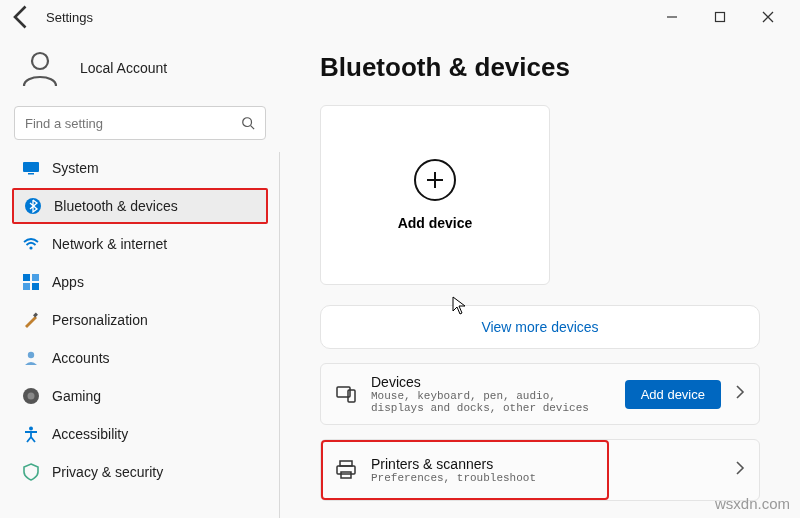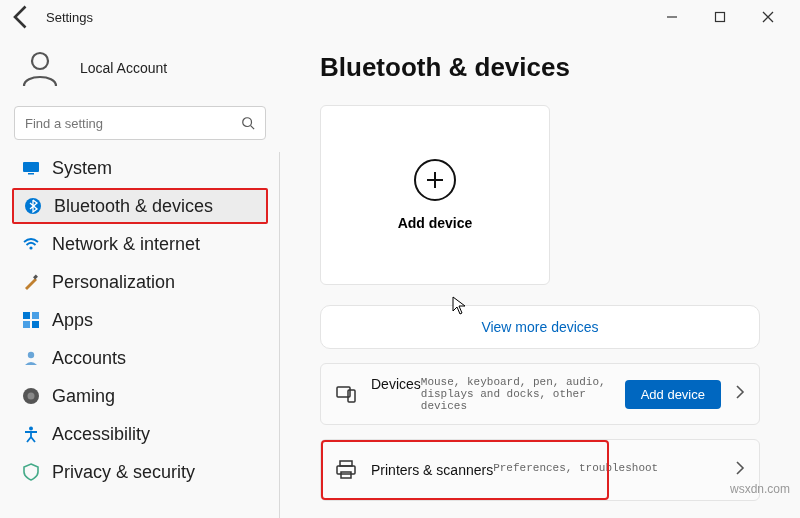--- a/index.html
+++ b/index.html
@@ -1,17 +1,17 @@
 <!DOCTYPE html>
 <html><head>
 <meta charset="utf-8">
 <style>
   * { box-sizing: border-box; margin: 0; padding: 0; font-family: "Segoe UI", Arial, sans-serif; }
   body { background: #f9f9f9; width: 800px; height: 518px; overflow: hidden; position: relative; }
-  .watermark { position: absolute; bottom: 22px; right: 10px; font-size: 12px; color: #999; z-index: 200; }
+  .watermark { position: absolute; bottom: 6px; right: 10px; font-size: 15px; color: #999; z-index: 200; }
 
   
   .titlebar { height: 34px; display: flex; align-items: center; padding: 0 8px; }
   .tb-back { width: 28px; height: 28px; display:flex; align-items:center; justify-content:center; color:#333; }
   .tb-title { margin-left: 10px; font-size: 13px; color:#222; }
   .tb-spacer { flex: 1; }
   .tb-btn { width: 48px; height: 34px; display:flex; align-items:center; justify-content:center; color:#333; }
   .tb-btn svg { width: 12px; height: 12px; }
 
   .content { display:flex; height: calc(518px - 34px); }
@@ -22,21 +22,21 @@
   .avatar { width: 44px; height: 44px; }
   .account-name { font-size: 14px; color:#222; }
 
   .searchbox { height: 34px; background:#fff; border:1px solid #d0d0d0; border-radius:4px; display:flex; align-items:center; padding:0 10px; margin: 2px 2px 10px 2px; }
   .searchbox input { border:none; outline:none; flex:1; font-size:13px; background:transparent; }
   .searchbox svg { width:14px; height:14px; color:#555; }
 
   .divider { position:absolute; top: 118px; bottom: 0; right: 0; width: 1px; background: #d9d9d9; }
 
   .nav { display:flex; flex-direction:column; gap: 2px; margin-top: 2px; }
-  .nav-item { display:flex; align-items:center; gap: 12px; height: 36px; padding: 0 10px; border-radius: 4px; font-size: 18px; color:#222; }
+  .nav-item { display:flex; align-items:center; gap: 12px; height: 36px; padding: 0 10px; border-radius: 4px; font-size: 14px; color:#222; }
   .nav-item.selected { background: #ececec; }
   .nav-icon { width: 18px; height: 18px; display:flex; align-items:center; justify-content:center; }
   .nav-icon svg { width:18px; height:18px; }
 
   .red-box { border: 2px solid #e02020; border-radius: 2px; }
 
   
   .main { flex:1; padding: 18px 40px 0 40px; position:relative; }
   .page-title { font-size: 26px; font-weight: 600; color:#111; margin-bottom: 22px; }
 
@@ -46,21 +46,21 @@
   .add-label { font-size:14px; font-weight:600; }
 
   .cursor { position:absolute; top: 262px; left: 172px; }
   .cursor svg { width:16px; height:20px; }
 
   .view-more { margin-top: 20px; height: 44px; background:#fff; border:1px solid #e4e4e4; border-radius:10px; display:flex; align-items:center; justify-content:center; font-size:14px; color:#0067c0; }
 
   .row { margin-top: 14px; background:#fbfbfb; border:1px solid #e4e4e4; border-radius:6px; height: 62px; display:flex; align-items:center; padding: 0 14px; gap: 14px; }
   .row .ricon { width: 22px; height: 22px; display:flex; align-items:center; justify-content:center; color:#333; }
   .row .ricon svg { width:22px; height:22px; }
-  .row .rtext { flex:1; display:flex; flex-direction:row; }
+  .row .rtext { flex:1; display:flex; flex-direction:column; }
   .row .rtitle { font-size:14px; color:#111; font-weight:500; }
   .row .rsub { font-size:11px; color:#666;font-family:Liberation Mono, monospace; }
   .row .chev { color:#555; }
   .row .chev svg { width:10px; height:14px; }
   .pill-btn { background:#0067c0; color:#fff; font-size:13px; padding: 7px 16px; border-radius:4px; }
 
   .row.highlight { position:relative; }
   .row.highlight::after { content:""; position:absolute; left:0; right:150px; top:0; bottom:0; border:2px solid #e02020; border-radius:4px; pointer-events:none; }
 </style>
 </head>
@@ -141,37 +141,37 @@
               <path d="M4.5 10 Q9 5.5 13.5 10" fill="none" stroke="#0078d4" stroke-width="1.8"></path>
               <circle cx="9" cy="13" r="1.6" fill="#0078d4"></circle>
             </svg>
         </span>
         <span>Network &amp; internet</span>
       </div>
 
       <div class="nav-item">
         <span class="nav-icon">
           <svg viewBox="0 0 18 18">
-              <path d="M3 15 L13 5 L15 7 L5 17 Z" fill="#c08030"></path>
-              <rect x="12" y="2" width="3" height="4" transform="rotate(45 13.5 4)" fill="#555"></rect>
-            </svg>
-        </span>
-        <span>Personalization</span>
-      </div>
-
-      <div class="nav-item">
-        <span class="nav-icon">
-          <svg viewBox="0 0 18 18">
               <rect x="1" y="1" width="7" height="7" fill="#0078d4"></rect>
               <rect x="10" y="1" width="7" height="7" fill="#4aa0e6"></rect>
               <rect x="1" y="10" width="7" height="7" fill="#4aa0e6"></rect>
               <rect x="10" y="10" width="7" height="7" fill="#0078d4"></rect>
             </svg>
         </span>
         <span>Apps</span>
+      </div>
+
+      <div class="nav-item">
+        <span class="nav-icon">
+          <svg viewBox="0 0 18 18">
+              <path d="M3 15 L13 5 L15 7 L5 17 Z" fill="#c08030"></path>
+              <rect x="12" y="2" width="3" height="4" transform="rotate(45 13.5 4)" fill="#555"></rect>
+            </svg>
+        </span>
+        <span>Personalization</span>
       </div>
 
       <div class="nav-item">
         <span class="nav-icon">
           <svg viewBox="0 0 18 18">
               <circle cx="9" cy="6" r="3.2" fill="#6aa6d8"></circle>
               <path d="M3 16 Q9 10 15 16" fill="#6aa6d8"></path>
             </svg>
         </span>
         <span>Accounts</span>

